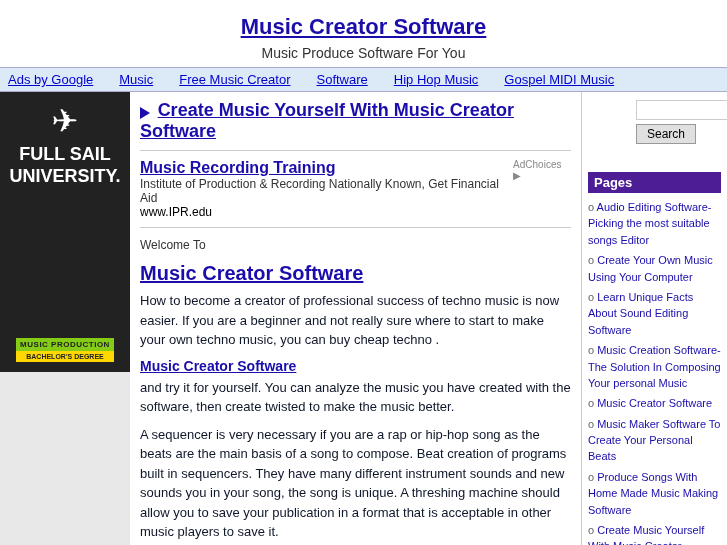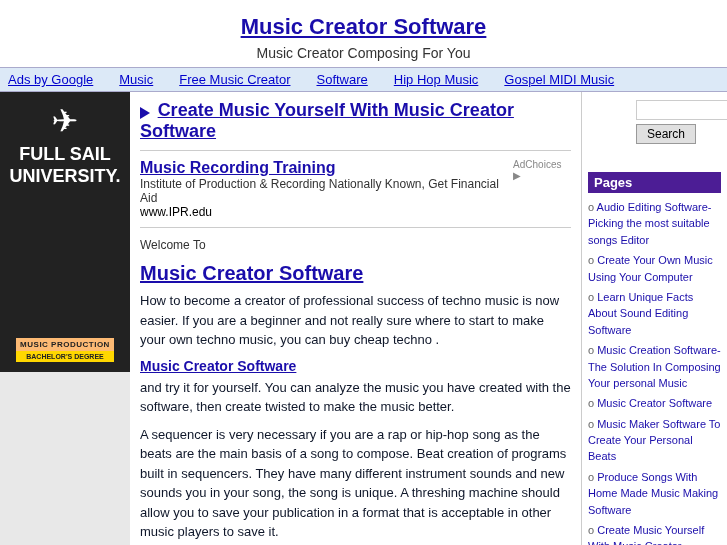--- a/index.html
+++ b/index.html
@@ -51,21 +51,21 @@
 
     .ad-triangle { display: inline-block; width: 0; height: 0; border-top: 6px solid transparent; border-bottom: 6px solid transparent; border-left: 10px solid #1a0dab; vertical-align: middle; margin-right: 4px; }
   </style>
 </head>
 <body>
 
 <div id="header">
   <h1>
     <a href="#">Music Creator Software</a>
   </h1>
-  <div class="subtitle">Music Creator Composing For You</div>
+  <div class="subtitle">Music Produce Software For You</div>
 </div>
 
 <div id="nav-bar">
 <a href="#">Ads by Google</a>
     <a href="#">Music</a>
     <a href="#">Free Music Creator</a>
     <a href="#">Software</a>
     <a href="#">Hip Hop Music</a>
     <a href="#">Gospel MIDI Music</a>
   </div>
@@ -73,21 +73,21 @@
 <div id="main-layout">
 
   <div id="left-sidebar">
     <div class="left-ad-box">
       <div style="font-size:32px; margin-bottom:4px;">✈</div>
       <div class="school-name">
         <span>FULL SAIL</span><br>
         <span>UNIVERSITY.</span>
       </div>
       <div style="margin-top: auto; padding-top: 60px;">
-        <div style="background:#fdba74; color:#222; font-size:8px; font-weight:bold; padding:2px 4px; text-transform:uppercase; text-align:center; letter-spacing:0.5px;">MUSIC PRODUCTION</div>
+        <div style="background:#84cc16; color:#222; font-size:8px; font-weight:bold; padding:2px 4px; text-transform:uppercase; text-align:center; letter-spacing:0.5px;">MUSIC PRODUCTION</div>
         <div style="background:#ffd700; color:#222; font-size:7px; font-weight:bold; padding:2px 4px; text-transform:uppercase; text-align:center;">BACHELOR'S DEGREE</div>
       </div>
     </div>
   </div>
 
   <div id="content-area">
     <div class="ad-section">
       <span class="ad-triangle"></span>
       <span class="ad-title-big">Create Music Yourself With Music Creator Software</span>
       <hr class="content-divider">

